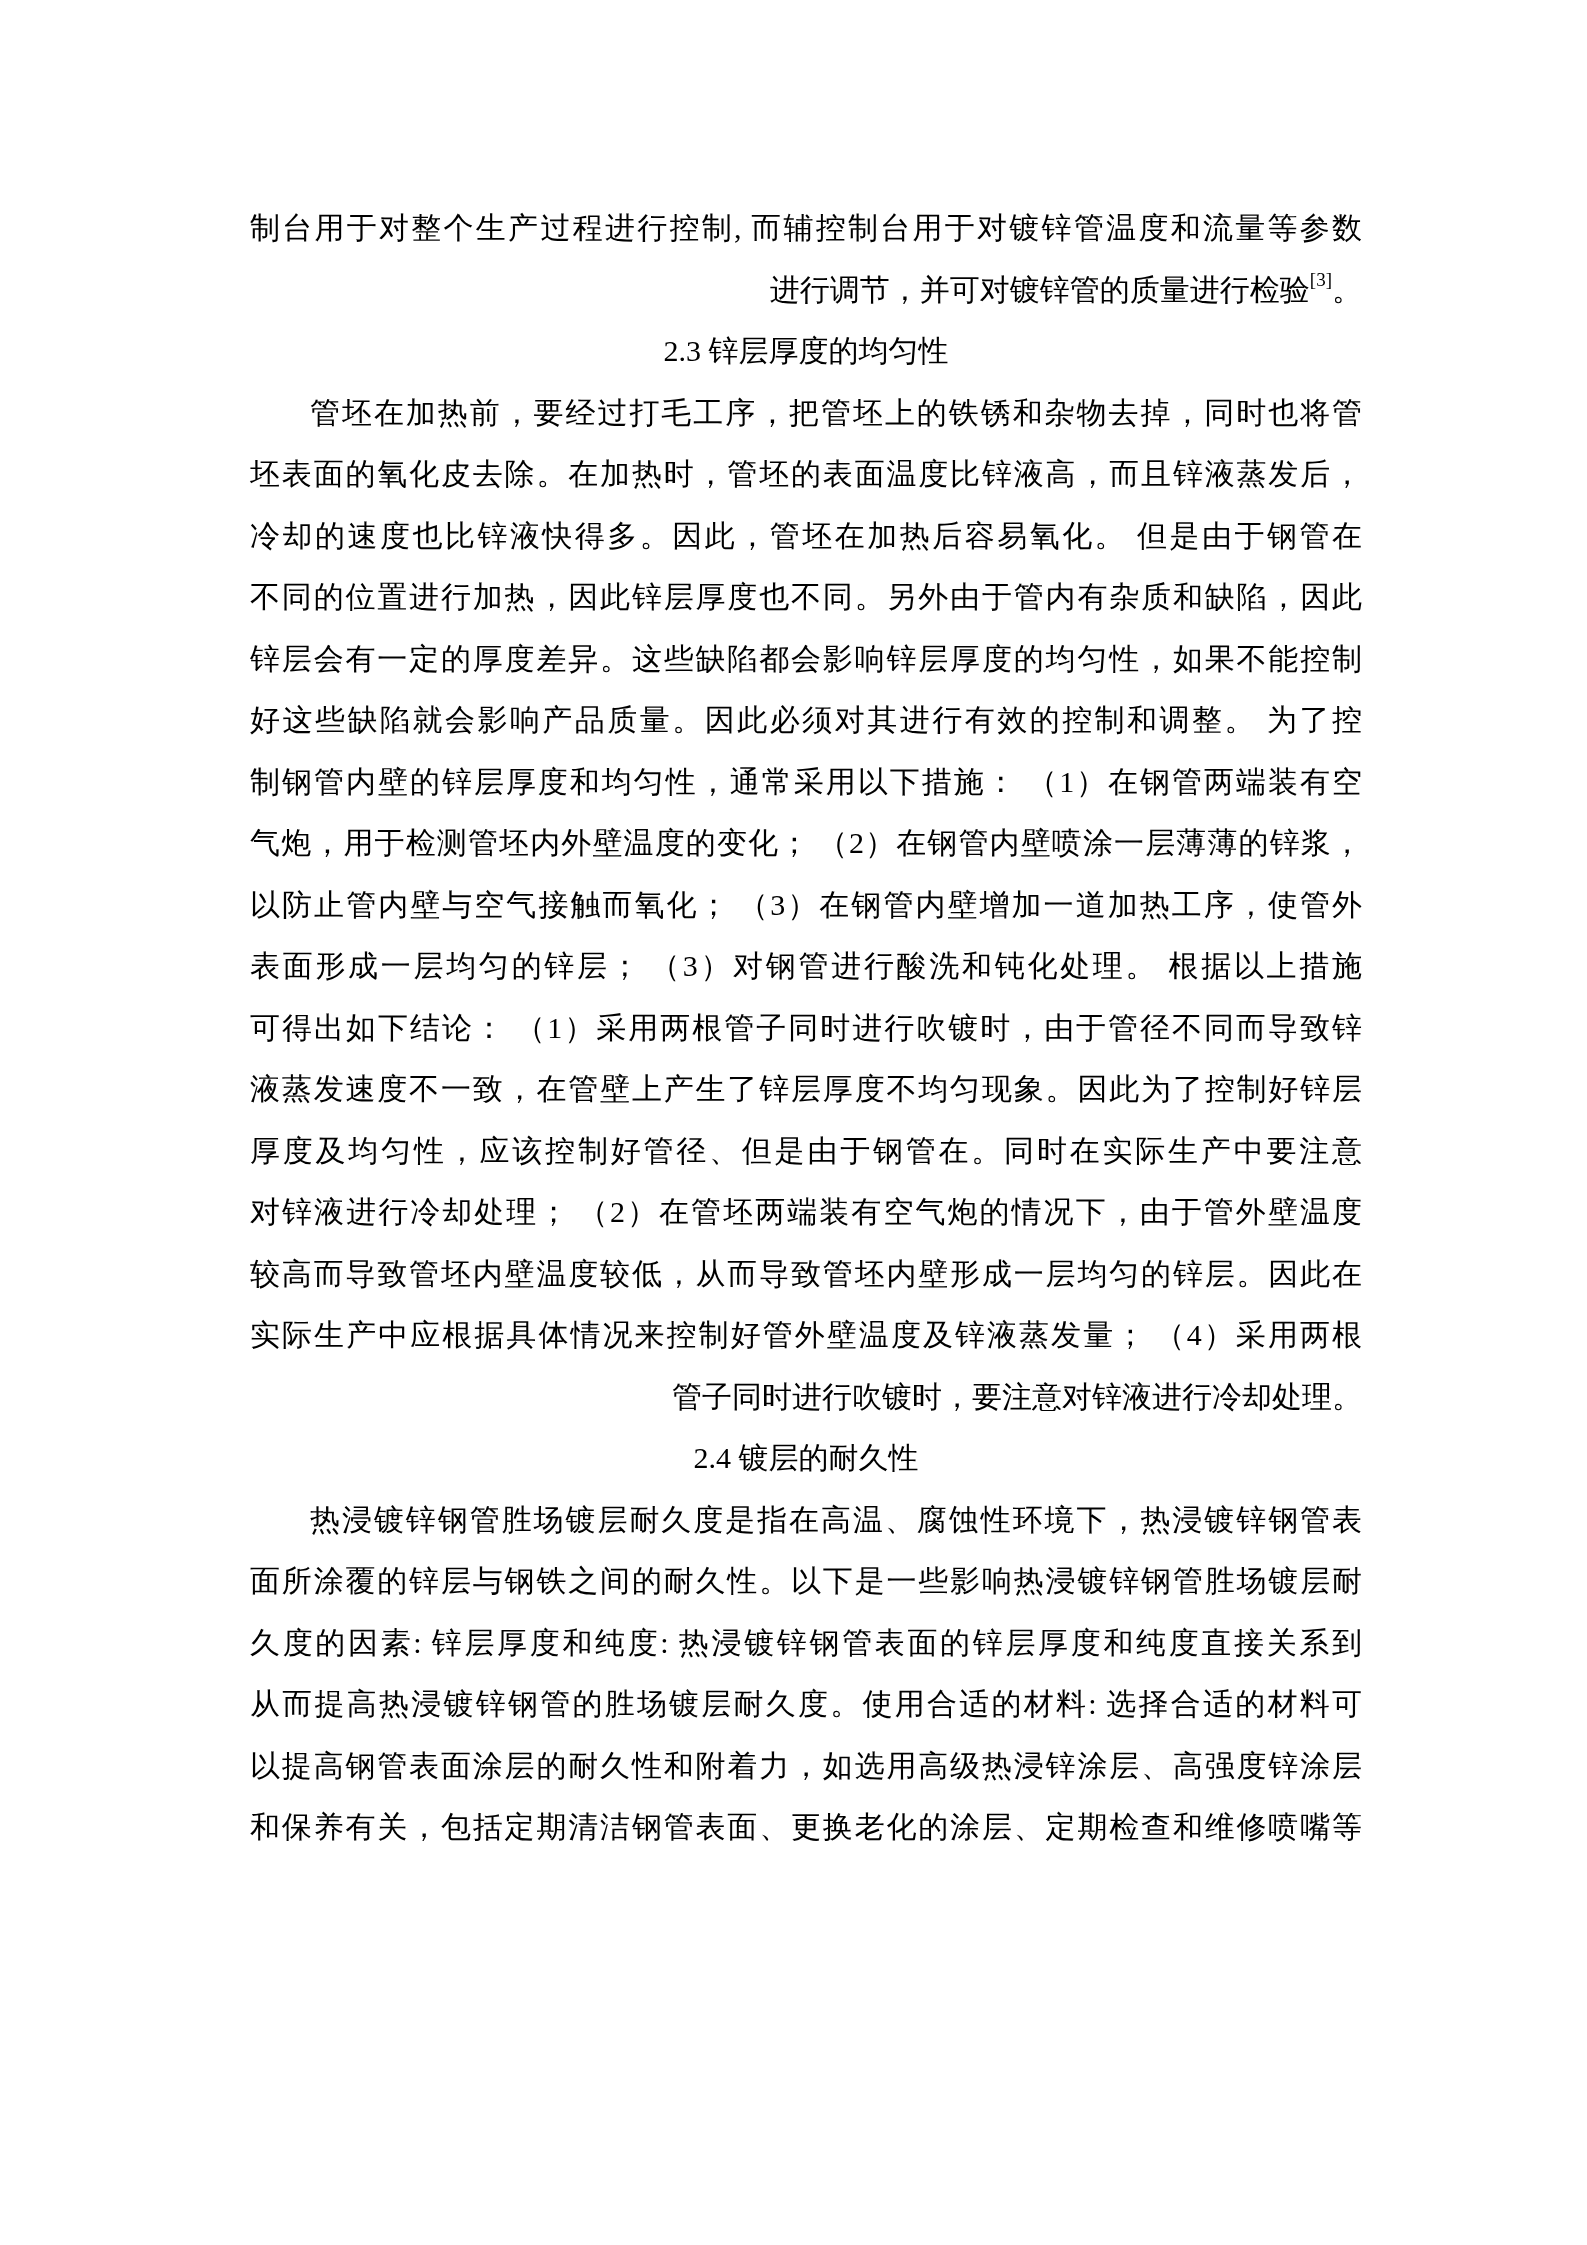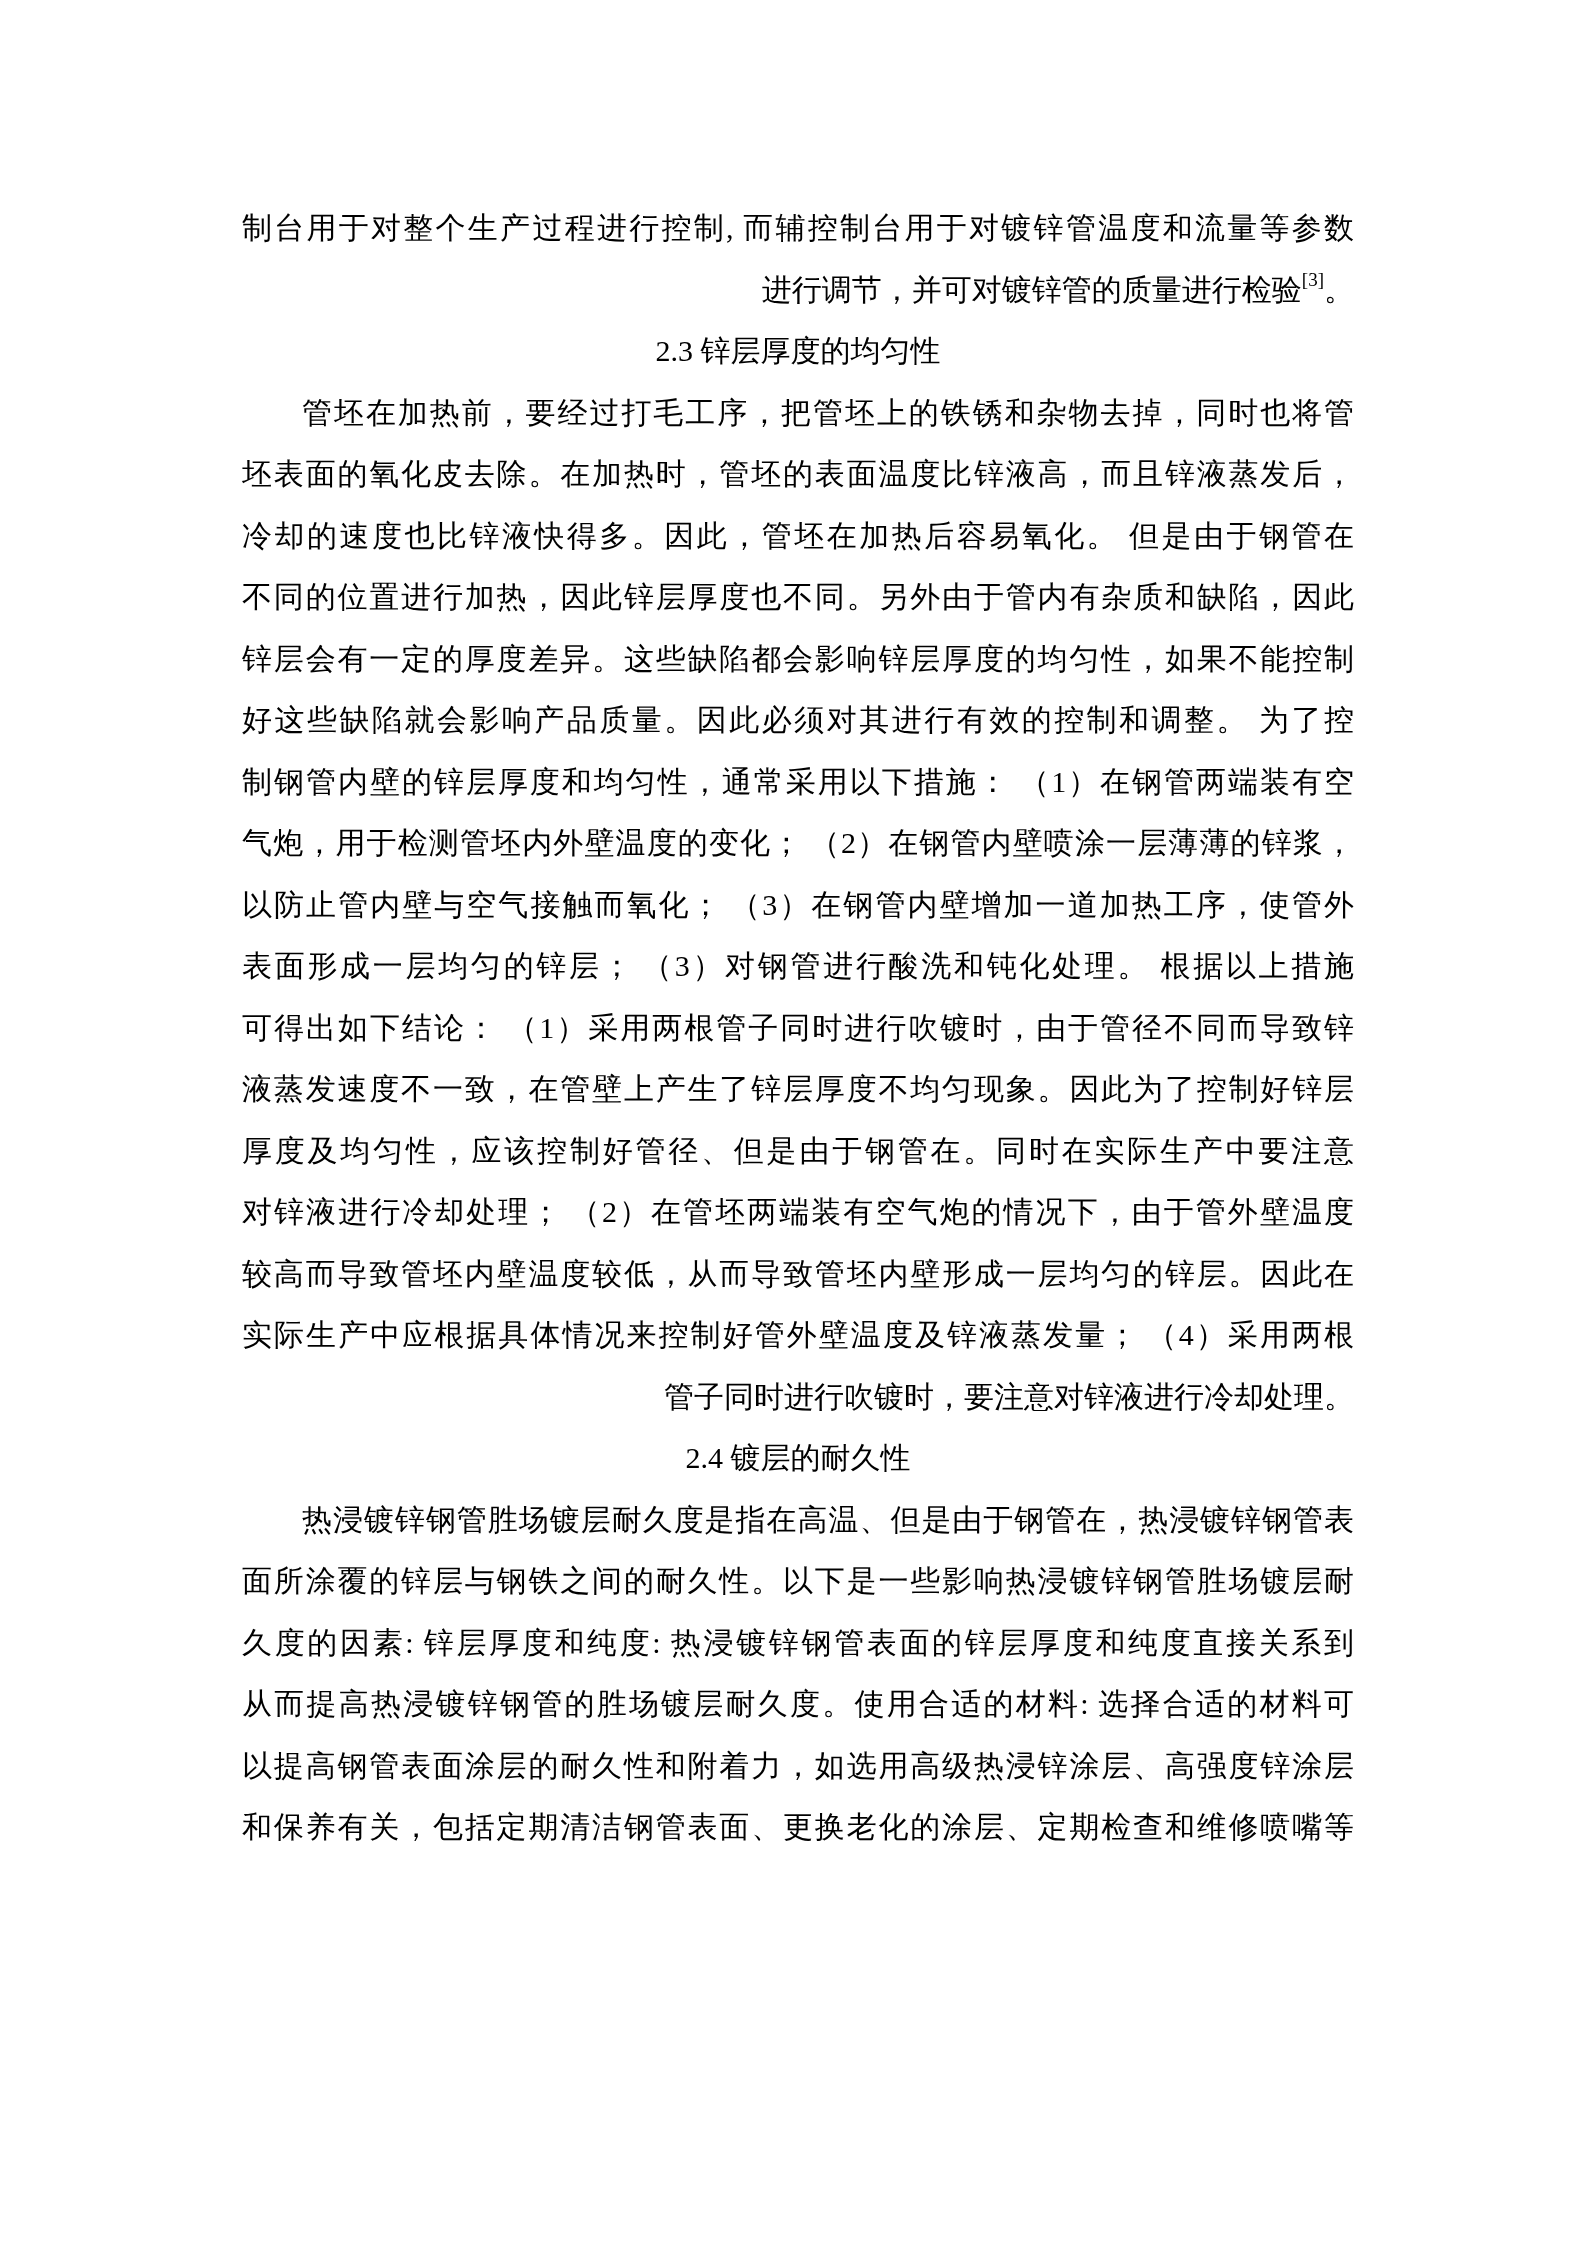--- a/index.html
+++ b/index.html
@@ -11,21 +11,21 @@
     position: relative;
     width: 1587px;
     height: 2245px;
     background: #ffffff;
     overflow: hidden;
     font-family: "Liberation Serif", "DejaVu Serif", serif;
     color: #000000;
   }
   .doc-body {
     position: absolute;
-    left: 242px;
+    left: 250px;
     top: 197px;
     width: 1112px;
     font-size: 30px;
     line-height: 61.5px;
     letter-spacing: 0;
   }
   .block { margin: 0; padding: 0; }
   .line {
     height: 61.5px;
     white-space: normal;
@@ -78,21 +78,21 @@
         <div class="line fill"><span>厚度及均匀性，应该控制好管径、但是由于钢管在。同时在实际生产中要注意</span></div>
         <div class="line fill"><span>对锌液进行冷却处理； （2）在管坯两端装有空气炮的情况下，由于管外壁温度</span></div>
         <div class="line fill"><span>较高而导致管坯内壁温度较低，从而导致管坯内壁形成一层均匀的锌层。因此在</span></div>
         <div class="line fill"><span>实际生产中应根据具体情况来控制好管外壁温度及锌液蒸发量； （4）采用两根</span></div>
         <div class="line"><span>管子同时进行吹镀时，要注意对锌液进行冷却处理。</span></div>
       </div>
       <div class="block heading">
         <div class="line"><span>2.4 镀层的耐久性</span></div>
       </div>
       <div class="block paragraph">
-        <div class="line fill indent"><span>热浸镀锌钢管胜场镀层耐久度是指在高温、但是由于钢管在，热浸镀锌钢管表</span></div>
+        <div class="line fill indent"><span>热浸镀锌钢管胜场镀层耐久度是指在高温、腐蚀性环境下，热浸镀锌钢管表</span></div>
         <div class="line fill"><span>面所涂覆的锌层与钢铁之间的耐久性。以下是一些影响热浸镀锌钢管胜场镀层耐</span></div>
         <div class="line fill"><span>久度的因素: 锌层厚度和纯度: 热浸镀锌钢管表面的锌层厚度和纯度直接关系到</span></div>
         <div class="line fill"><span>从而提高热浸镀锌钢管的胜场镀层耐久度。使用合适的材料: 选择合适的材料可</span></div>
         <div class="line fill"><span>以提高钢管表面涂层的耐久性和附着力，如选用高级热浸锌涂层、高强度锌涂层</span></div>
         <div class="line fill"><span>和保养有关，包括定期清洁钢管表面、更换老化的涂层、定期检查和维修喷嘴等</span></div>
       </div>
     </div>
 </div>
 
 </body></html>

